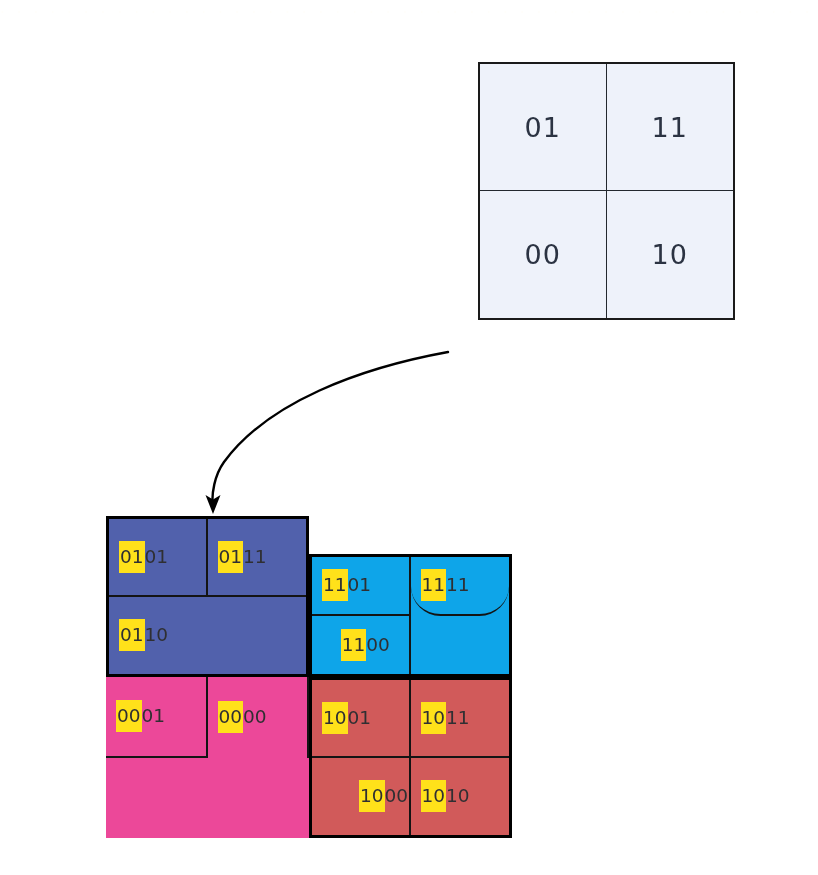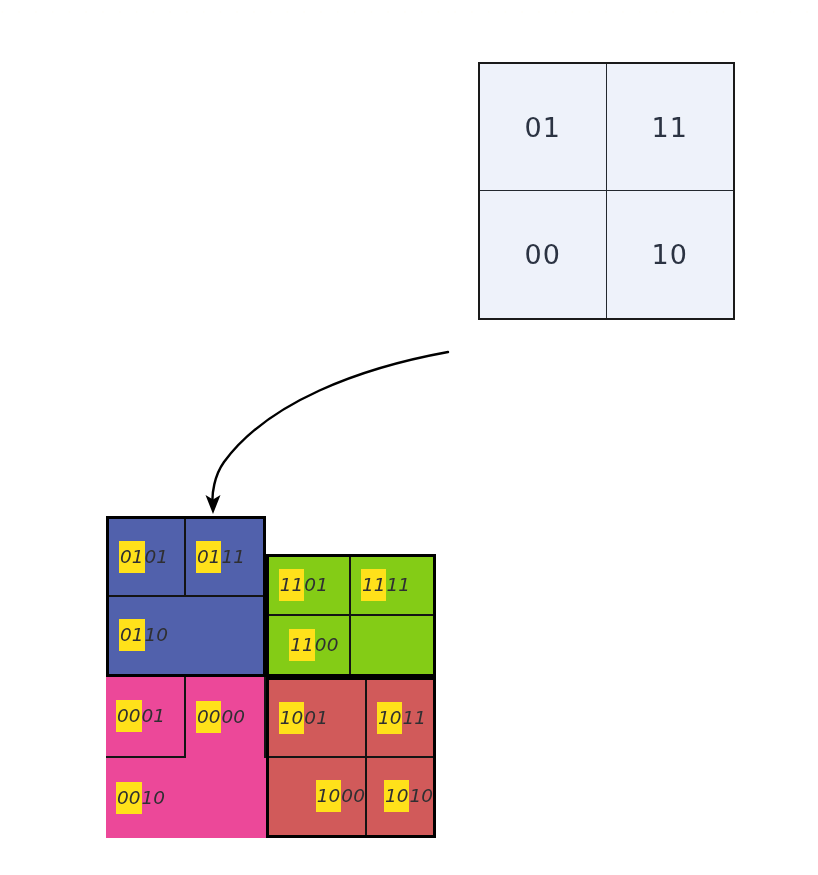--- a/index.html
+++ b/index.html
@@ -50,26 +50,25 @@
     width: 818px;
     height: 875px;
     pointer-events: none;
   }
 
   
   #bit-grid {
     position: absolute;
     left: 106px;
     top: 516px;
-    width: 330px;
+    width: 406px;
     height: 322px;
     display: grid;
     grid-template-columns: 1fr 1fr;
     grid-template-rows: 1fr 1fr;
-    font-style: italic;
   }
   .quad {
     box-sizing: border-box;
     display: grid;
     grid-template-columns: 1fr 1fr;
     grid-template-rows: 1fr 1fr;
     position: relative;
   }
   .quad.bordered { border: 3px solid #000000; }
   .quad .cell {
@@ -138,52 +137,49 @@
       <span class="bits"><span class="hi" style="background: rgb(255, 225, 26);">01</span><span>01</span></span>
     </div>
     <div class="cell cb" style="color: rgb(47, 47, 50); border-right-color: rgb(20, 20, 20); border-bottom-color: rgb(20, 20, 20);">
       <span class="bits"><span class="hi" style="background: rgb(255, 225, 26);">01</span><span>11</span></span>
     </div>
     <div class="cell" style="color: rgb(47, 47, 50); border-right-color: rgb(20, 20, 20); border-bottom-color: rgb(20, 20, 20);">
       <span class="bits"><span class="hi" style="background: rgb(255, 225, 26);">01</span><span>10</span></span>
     </div>
   </div>
 
-  <div class="quad bordered" style="background: #84cc16; border-color: rgb(0, 0, 0); margin-top: 38px;">
+  <div class="quad bordered" style="background: #0ea5e9; border-color: rgb(0, 0, 0); margin-top: 38px;">
     <div class="cell cr cb" style="color: rgb(47, 47, 50); border-right-color: rgb(20, 20, 20); border-bottom-color: rgb(20, 20, 20);">
       <span class="bits"><span class="hi" style="background: rgb(255, 225, 26);">11</span><span>01</span></span>
     </div>
-    <div class="cell cb" style="color: rgb(47, 47, 50); border-right-color: rgb(20, 20, 20); border-bottom-color: rgb(20, 20, 20);">
+    <div class="cell cb" style="color: rgb(47, 47, 50); border-right-color: rgb(20, 20, 20); border-bottom-color: rgb(20, 20, 20); border-radius: 30px;">
       <span class="bits"><span class="hi" style="background: rgb(255, 225, 26);">11</span><span>11</span></span>
     </div>
     <div class="cell cr" style="color: rgb(47, 47, 50); border-right-color: rgb(20, 20, 20); border-bottom-color: rgb(20, 20, 20); justify-content: center;">
       <span class="bits"><span class="hi" style="background: rgb(255, 225, 26);">11</span><span>00</span></span>
     </div>
   </div>
 
   <div class="quad" style="background: #ec4899;">
     <div class="cell cr cb" style="color: rgb(47, 47, 50); border-right-color: rgb(20, 20, 20); border-bottom-color: rgb(20, 20, 20);">
       <span class="bits"><span class="hi" style="background: rgb(255, 225, 26);">00</span><span>01</span></span>
     </div>
     <div class="cell cr" style="color: rgb(47, 47, 50); border-right-color: rgb(20, 20, 20); border-bottom-color: rgb(20, 20, 20);">
       <span class="bits"><span class="hi" style="background: rgb(255, 225, 26);">00</span><span>00</span></span>
     </div>
-    <div class="cell" style="color: rgb(47, 47, 50); border-right-color: rgb(20, 20, 20); border-bottom-color: rgb(20, 20, 20);">
-      <span class="bits"><span class="hi" style="background: rgb(255, 225, 26);">00</span><span>10</span></span>
-    </div>
   </div>
 
   <div class="quad bordered" style="background: rgb(209, 90, 90); border-color: rgb(0, 0, 0);">
     <div class="cell cr cb" style="color: rgb(47, 47, 50); border-right-color: rgb(20, 20, 20); border-bottom-color: rgb(20, 20, 20);">
       <span class="bits"><span class="hi" style="background: rgb(255, 225, 26);">10</span><span>01</span></span>
     </div>
     <div class="cell cb" style="color: rgb(47, 47, 50); border-right-color: rgb(20, 20, 20); border-bottom-color: rgb(20, 20, 20);">
       <span class="bits"><span class="hi" style="background: rgb(255, 225, 26);">10</span><span>11</span></span>
     </div>
     <div class="cell cr" style="color: rgb(47, 47, 50); border-right-color: rgb(20, 20, 20); border-bottom-color: rgb(20, 20, 20); padding-left: 48px;">
       <span class="bits"><span class="hi" style="background: rgb(255, 225, 26);">10</span><span>00</span></span>
     </div>
-    <div class="cell" style="color: rgb(47, 47, 50); border-right-color: rgb(20, 20, 20); border-bottom-color: rgb(20, 20, 20); margin-left: 7px;">
+    <div class="cell" style="color: rgb(47, 47, 50); border-right-color: rgb(20, 20, 20); border-bottom-color: rgb(20, 20, 20);">
       <span class="bits"><span class="hi" style="background: rgb(255, 225, 26);">10</span><span>10</span></span>
     </div>
   </div>
 
 </div>
 
 </body></html>

